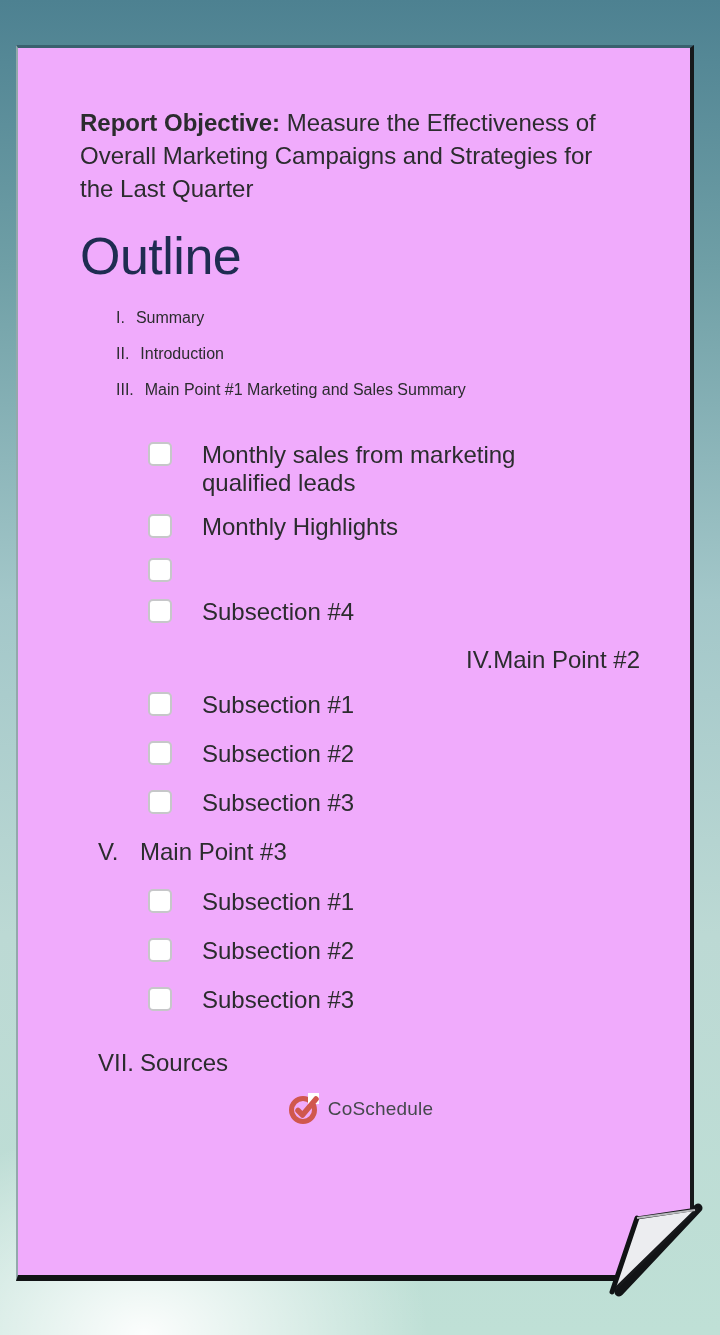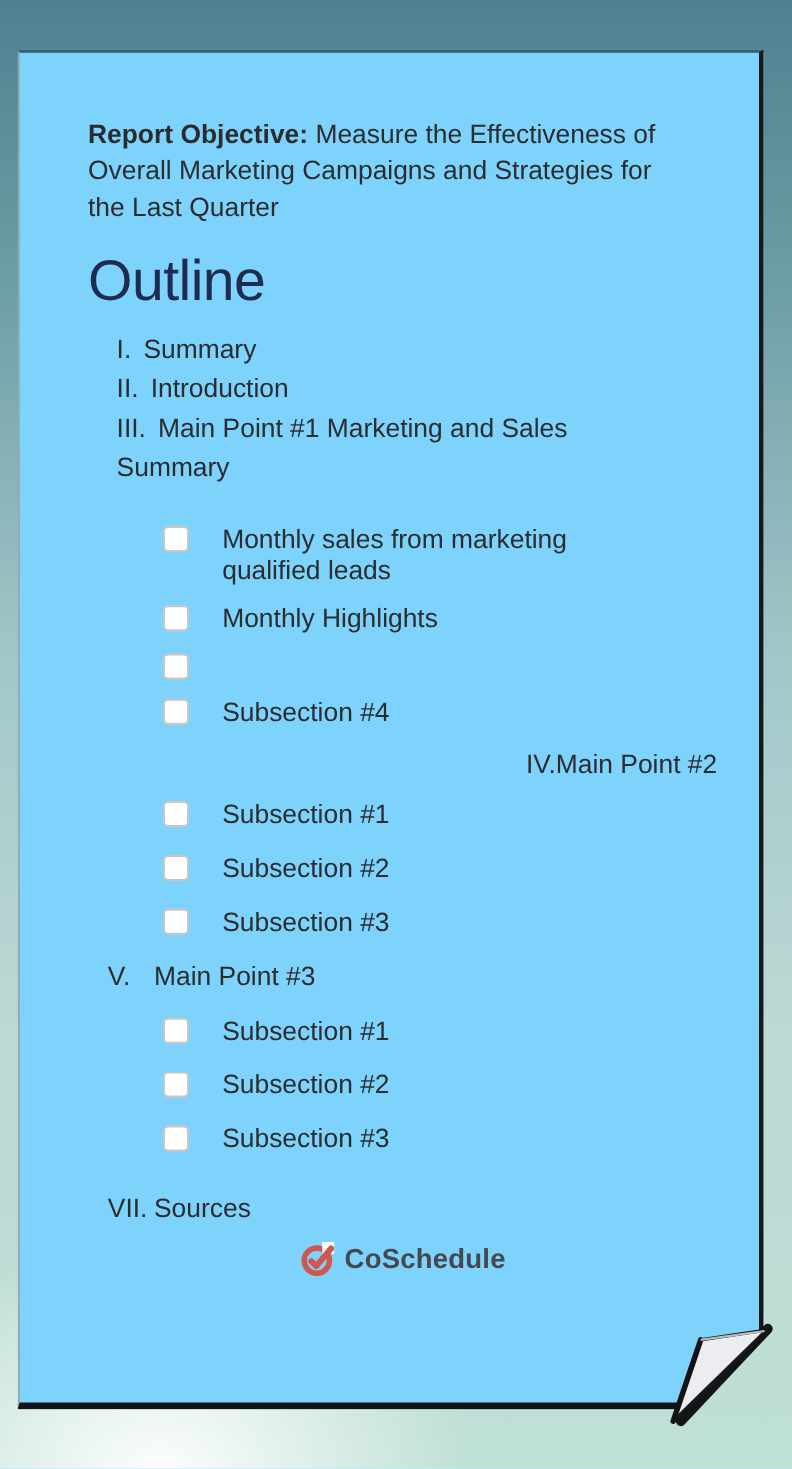--- a/index.html
+++ b/index.html
@@ -5,51 +5,51 @@
   html,body{margin:0;padding:0;}
   body{
     width:720px;height:1335px;overflow:hidden;position:relative;
     font-family:"Liberation Sans",sans-serif;
     background:
       radial-gradient(ellipse 55% 22% at 20% 100%, rgba(255,255,255,.95), rgba(255,255,255,0) 72%),
       linear-gradient(to bottom,#4d8191 0%,#6f9fa6 20%,#a3c7c9 45%,#bcd9d4 70%,#bfe0d6 100%);
   }
   .page{
     position:absolute;left:16px;top:45px;width:678px;height:1236px;
-    background:#7dd3fc;
+    background:#f0abfc;
     border-top:3px solid #3a606f;
     border-left:2px solid #93a9ab;
     border-right:4px solid #17191b;
     border-bottom:6px solid #111315;
     clip-path:polygon(0 0,684px 0,684px 1166px,604px 1245px,0 1245px);
     box-sizing:border-box;
-    padding:0 38px 0 62px;
+    padding:0 50px 0 62px;
     color:#2b2c2e;
   }
   .objective{margin:58px 0 0 0;width:548px;font-size:24px;line-height:33px;color:#2b2c2e;}
   .objective b{font-weight:700;}
   h1.outline{margin:27px 0 0 0;font-size:52px;line-height:48px;font-weight:400;color:#1f2c51;letter-spacing:-.5px;}
-  .group-top{margin:20px 0 0 26px;width:465px;font-size:24px;line-height:36px;}
+  .group-top{margin:20px 0 0 36px;width:465px;font-size:16px;line-height:36px;}
   .oli .rn{margin-right:11px;}
   .sec{margin-left:18px;font-size:24px;line-height:28px;}
   .sec .rn{display:inline-block;min-width:42px;}
   .sec-iv{margin-top:20px;text-align:right;}
   .sec-v{}
   .sec-vi{margin-top:43px;}
   .sec-vii{margin-top:35px;}
   .checks{margin-left:68px;}
   .checks-iii{margin-top:33px;}
   .checks-sub{margin-top:17px;}
   .checks-sub2{margin-top:22px;}
   .chkrow{display:flex;align-items:flex-start;gap:30px;margin-bottom:16px;}
   .checks-sub .chkrow,.checks-sub2 .chkrow{margin-bottom:21px;}
   .chkbox{flex:none;width:24px;height:24px;background:#fff;border:2px solid #c6c7c9;border-radius:5px;box-sizing:border-box;margin-top:1px;cursor:pointer;}
   .chklabel{font-size:24px;line-height:28px;max-width:338px;}
   .brand{margin-top:16px;display:flex;align-items:center;justify-content:center;gap:9px;}
-  .brand-text{font-size:25px;font-weight:700;color:#45484c;letter-spacing:.2px;}
+  .brand-text{font-size:19px;font-weight:400;color:#45484c;letter-spacing:.2px;}
   .curl{position:absolute;left:570px;top:1140px;width:150px;height:160px;pointer-events:none;}
 </style>
 </head>
 <body>
 
 <div class="page">
 
   <p class="objective"><b>Report Objective:</b><span> Measure the Effectiveness of Overall Marketing Campaigns and Strategies for the Last Quarter</span></p>
 
   <h1 class="outline">Outline</h1>

